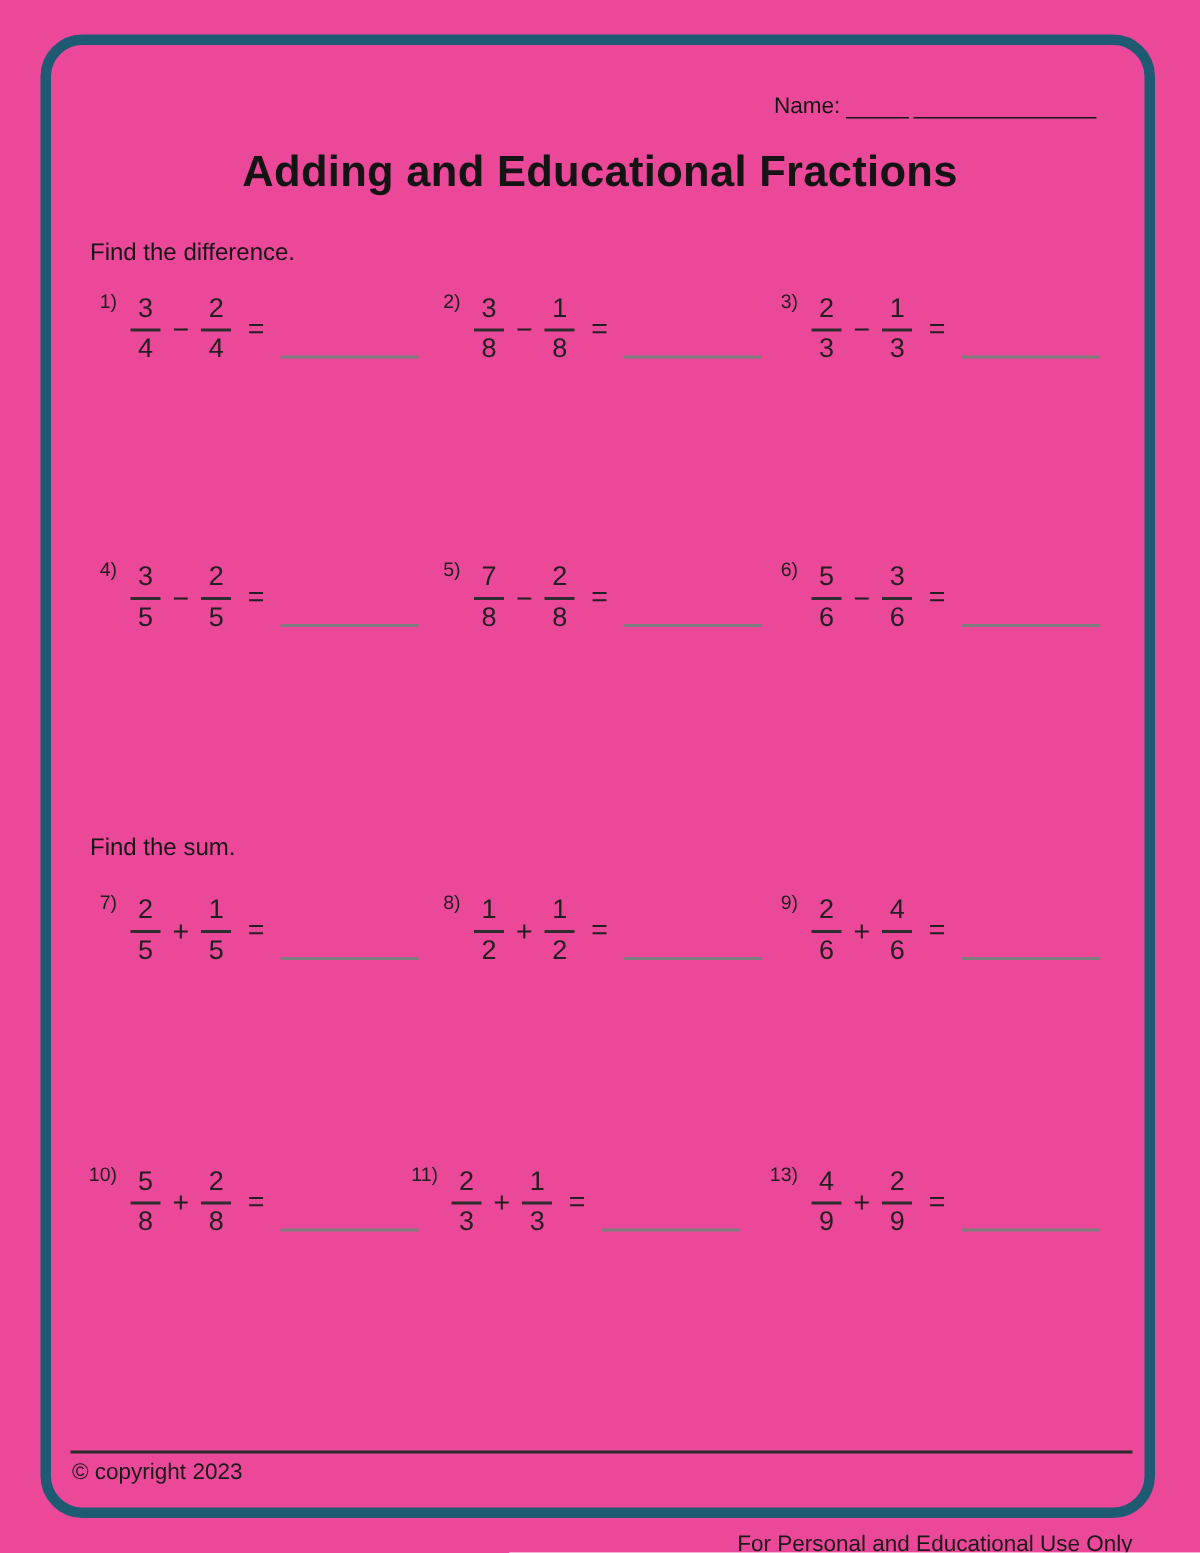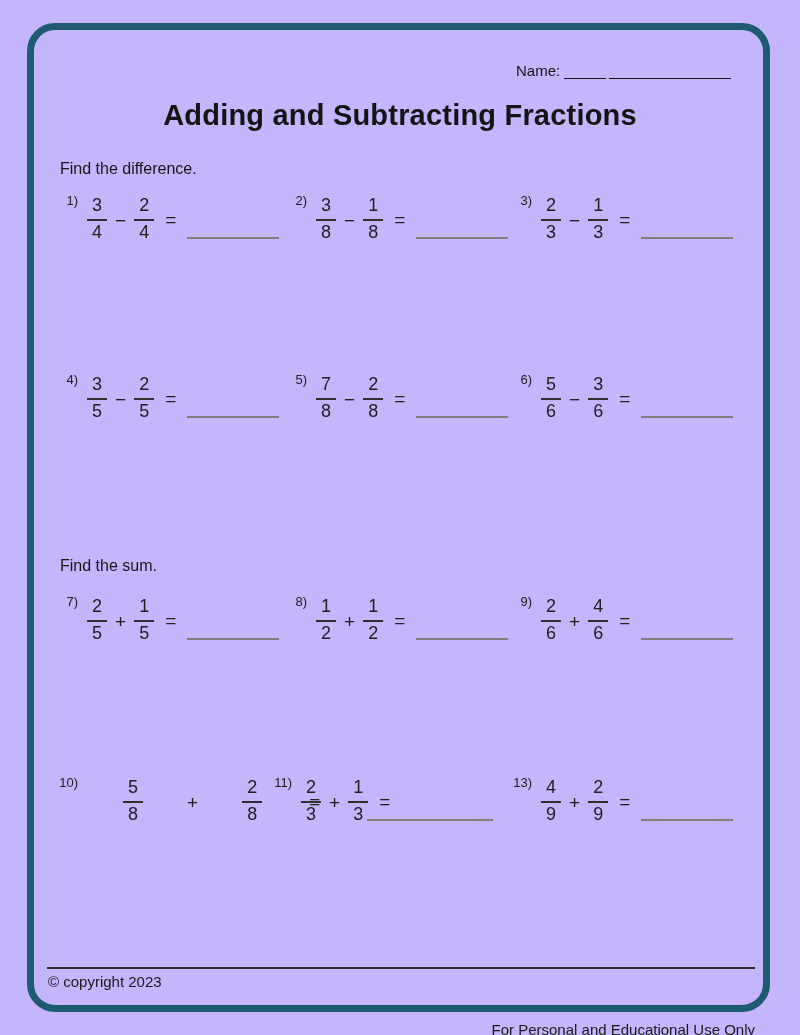--- a/index.html
+++ b/index.html
@@ -5,21 +5,21 @@
   * { margin:0; padding:0; box-sizing:border-box; }
   html,body { background:#ffffff; }
   body {
     font-family:"Liberation Sans", sans-serif;
     color:#1c1c1c;
   }
   .sheet {
     position:relative;
     width:800px;
     height:1035px;
-    background:#c4b5fd;
+    background:#ec4899;
     overflow:hidden;
   }
   .border-frame {
     position:absolute;
     left:27px; top:23px;
     width:743px; height:989px;
     border:7px solid #1f5a73;
     border-radius:28px;
     pointer-events:none;
   }
@@ -127,21 +127,21 @@
 <div class="sheet">
 
   <div class="border-frame"></div>
 
   <div class="name-row">
     <span class="name-label">Name:</span>
     <span class="name-seg-1"></span>
     <span class="name-seg-2"></span>
   </div>
 
-  <h1 class="page-title">Adding and Subtracting Fractions</h1>
+  <h1 class="page-title">Adding and Educational Fractions</h1>
 
   <div class="instruction instruction-diff">Find the difference.</div>
   <div class="instruction instruction-sum">Find the sum.</div>
 
   <div id="problems-layer">
       <div class="problem" style="top: 192px; left: 52px;">
     <span class="pnum">1)</span>
     <span class="frac">
       <span class="num">3</span>
       <span class="den">4</span>
@@ -259,21 +259,21 @@
       <span class="den">6</span>
     </span>
     <span class="op">+</span>
     <span class="frac">
       <span class="num">4</span>
       <span class="den">6</span>
     </span>
     <span class="eq">=</span>
     <span class="ansline"></span>
   </div>
-      <div class="problem" style="top: 774px; left: 52px; gap: 36px;">
+      <div class="problem" style="top: 774px; left: 52px;">
     <span class="pnum">10)</span>
     <span class="frac">
       <span class="num">5</span>
       <span class="den">8</span>
     </span>
     <span class="op">+</span>
     <span class="frac">
       <span class="num">2</span>
       <span class="den">8</span>
     </span>

